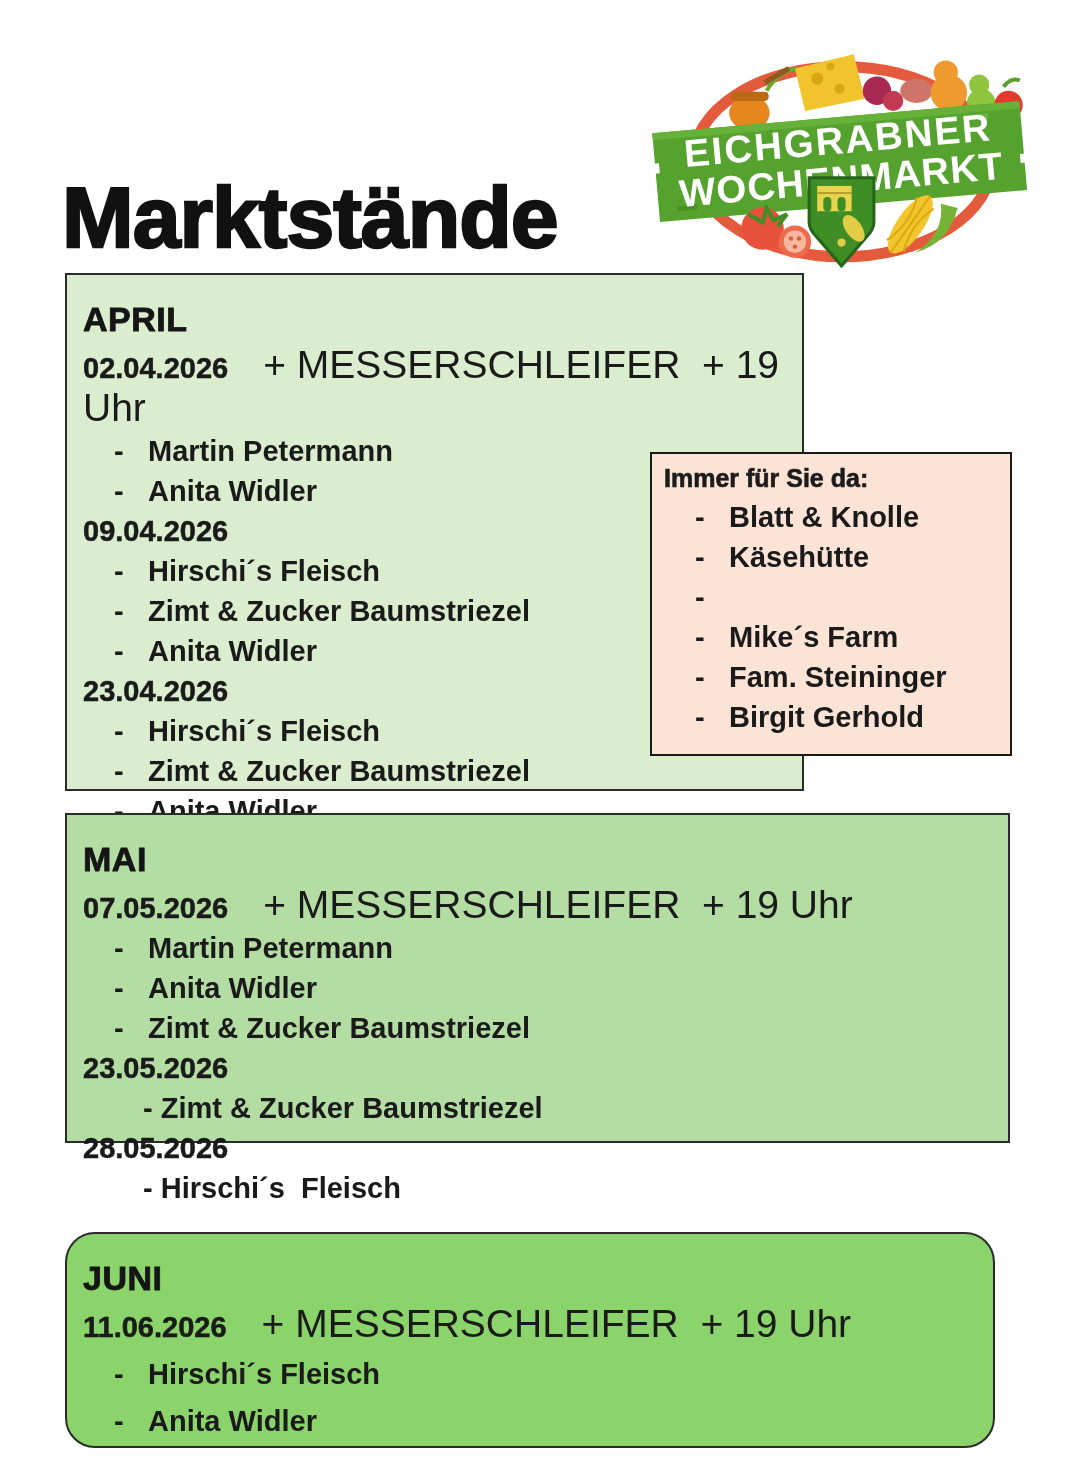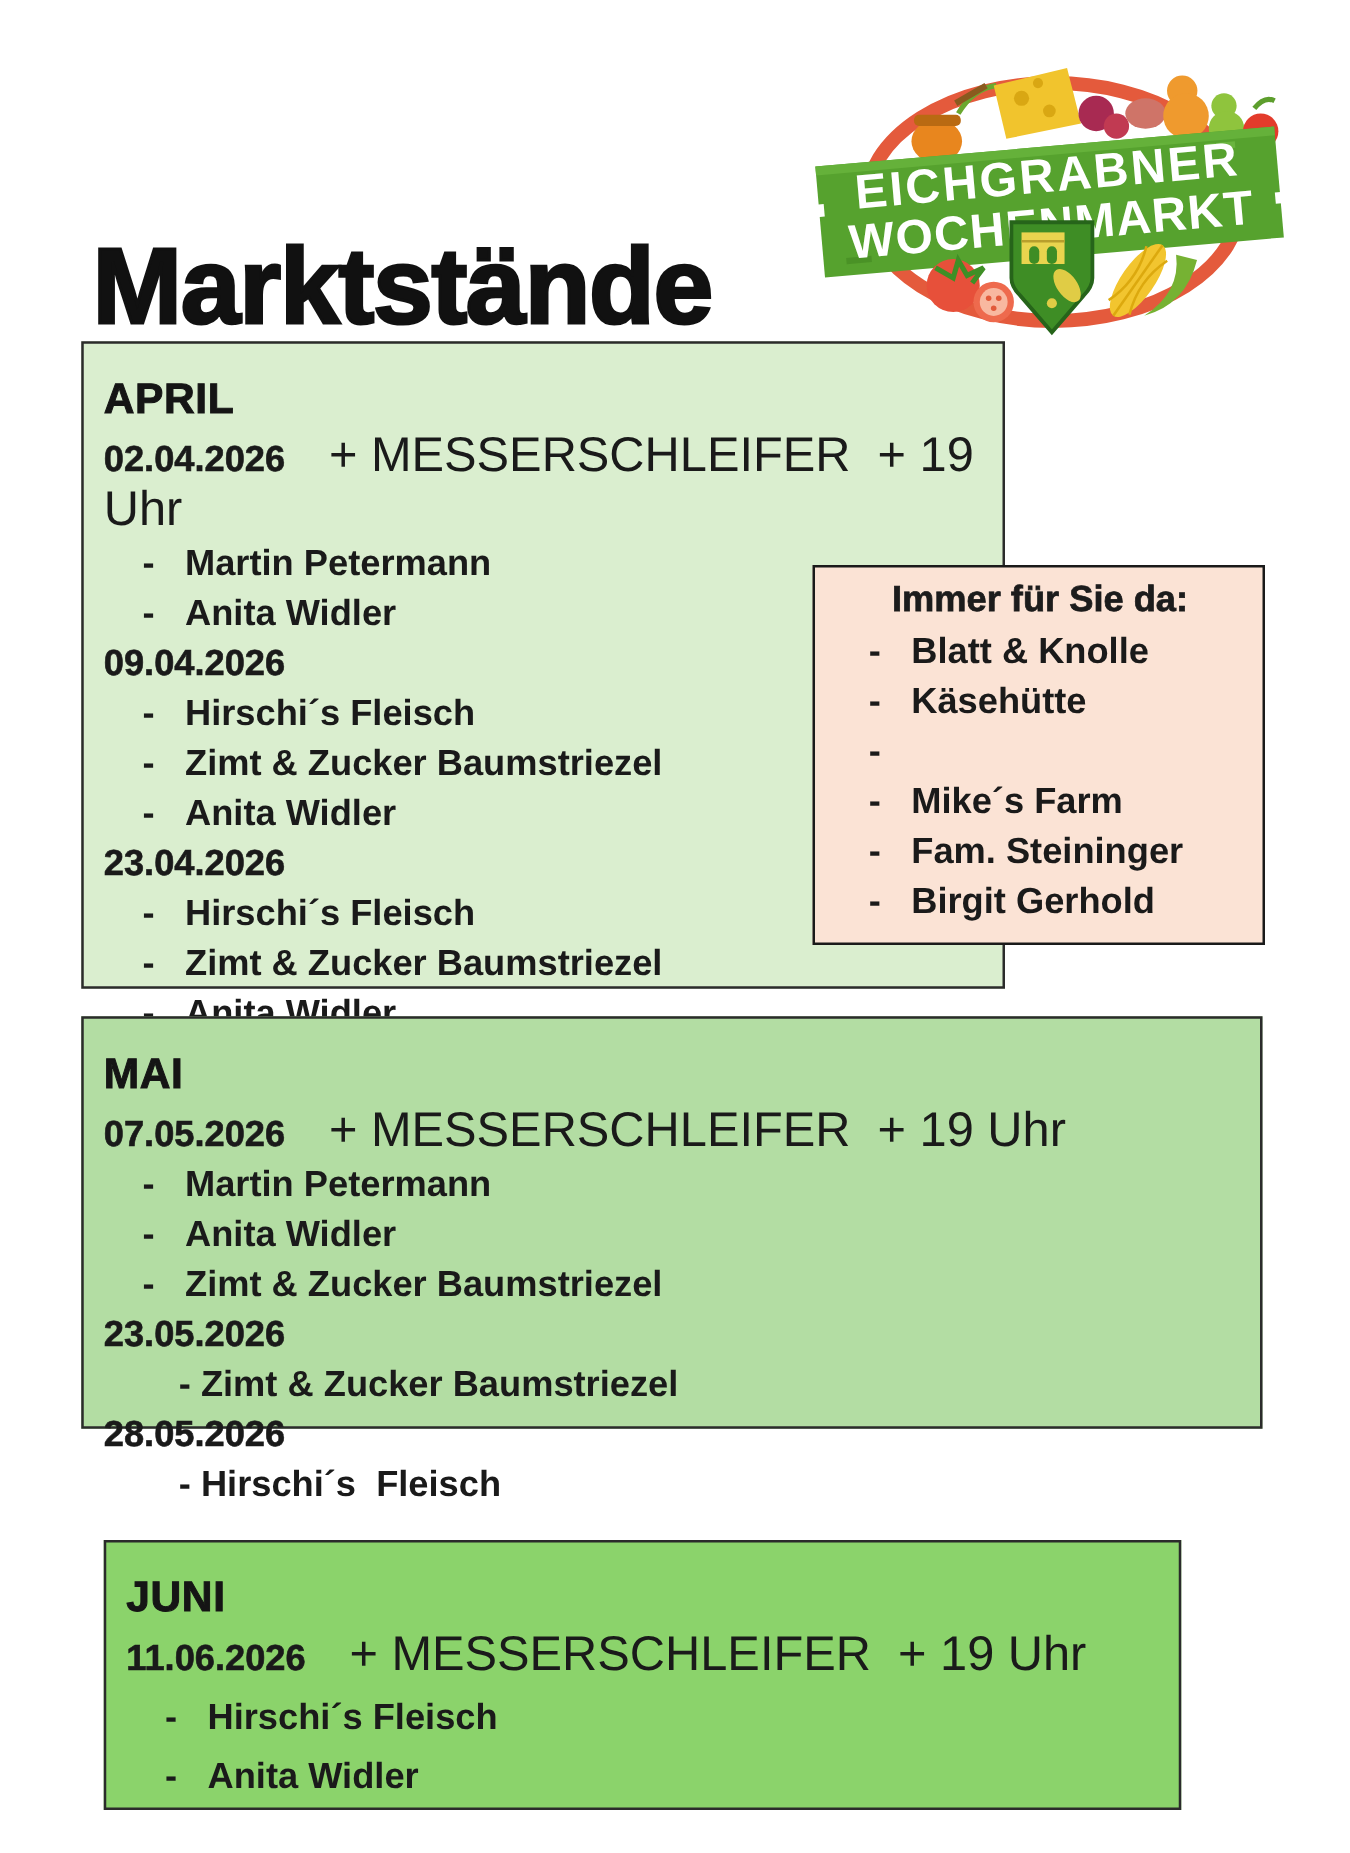--- a/index.html
+++ b/index.html
@@ -2,55 +2,55 @@
 <html><head>
 <meta charset="utf-8">
 <style>
   html,body{margin:0;padding:0;}
   body{
     width:1080px;height:1482px;position:relative;background:#ffffff;
     font-family:"Liberation Sans", sans-serif;color:#1c1c1c;overflow:hidden;
   }
   
   .page-title{
-    position:absolute;left:62px;top:168px;margin:12px;
+    position:absolute;left:62px;top:168px;margin:0;
     font-size:86px;font-weight:bold;letter-spacing:-1px;color:#111;
     -webkit-text-stroke:2.4px #111;
   }
   
   .logo{position:absolute;left:645px;top:28px;width:390px;height:248px;}
   .logo svg{width:100%;height:100%;}
   .logo text{font-family:"Liberation Sans", sans-serif;font-weight:bold;fill:#fff;}
   
   .month-box{
     position:absolute;border:2px solid #2b2b2b;box-sizing:border-box;
     padding:23px 18px 0 16px;
   }
   #box-april{left:65px;top:273px;width:739px;height:518px;}
   #box-mai{left:65px;top:813px;width:945px;height:330px;}
-  #box-juni{left:83px;top:1232px;width:862px;height:216px;}
+  #box-juni{left:65px;top:1232px;width:930px;height:216px;border-radius:30px;}
   .month-heading{
     margin:2px 0 6px 0;font-size:34px;font-weight:bold;color:#151515;
     -webkit-text-stroke:0.8px #151515;letter-spacing:0.5px;
   }
   .line{font-size:29px;line-height:40px;font-weight:bold;white-space:pre-wrap;color:#1a1a1a;}
   .date-line .date{-webkit-text-stroke:0.5px #1a1a1a;}
   .date-line .suffix{font-weight:normal;margin-left:35px;font-size:39px;}
   .item.tab{display:flex;padding-left:31px;}
   .item.tab .dash{width:34px;flex:none;}
   .item.tight{padding-left:60px;}
   #box-juni .item{margin-top:7px;}
   
   .always-box{
     position:absolute;left:650px;top:452px;width:362px;height:304px;
     border:2px solid #1a1a1a;box-sizing:border-box;background:#fbe3d5;
     padding:8px 10px 0 12px;z-index:5;
   }
   .always-title{
-    margin:2px 0 4px 0;font-size:29px;font-weight:bold;text-align:center;
+    margin:2px 0 4px 0;font-size:25px;font-weight:bold;
     -webkit-text-stroke:0.6px #1a1a1a;
   }
 </style>
 </head>
 <body>
 
 <h1 class="page-title">Marktstände</h1>
 
 <div class="logo">
   <svg viewBox="0 0 385 245">

